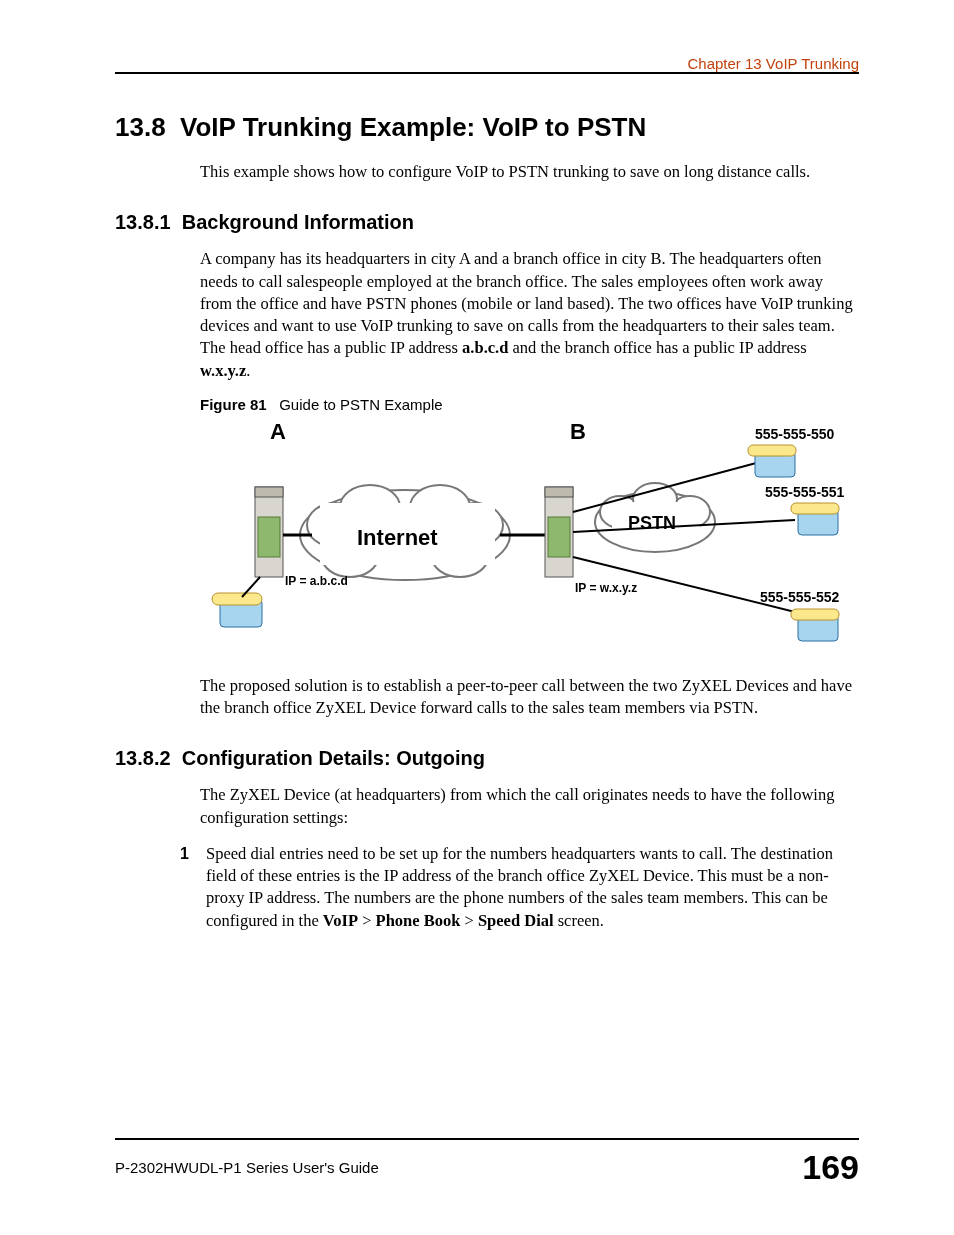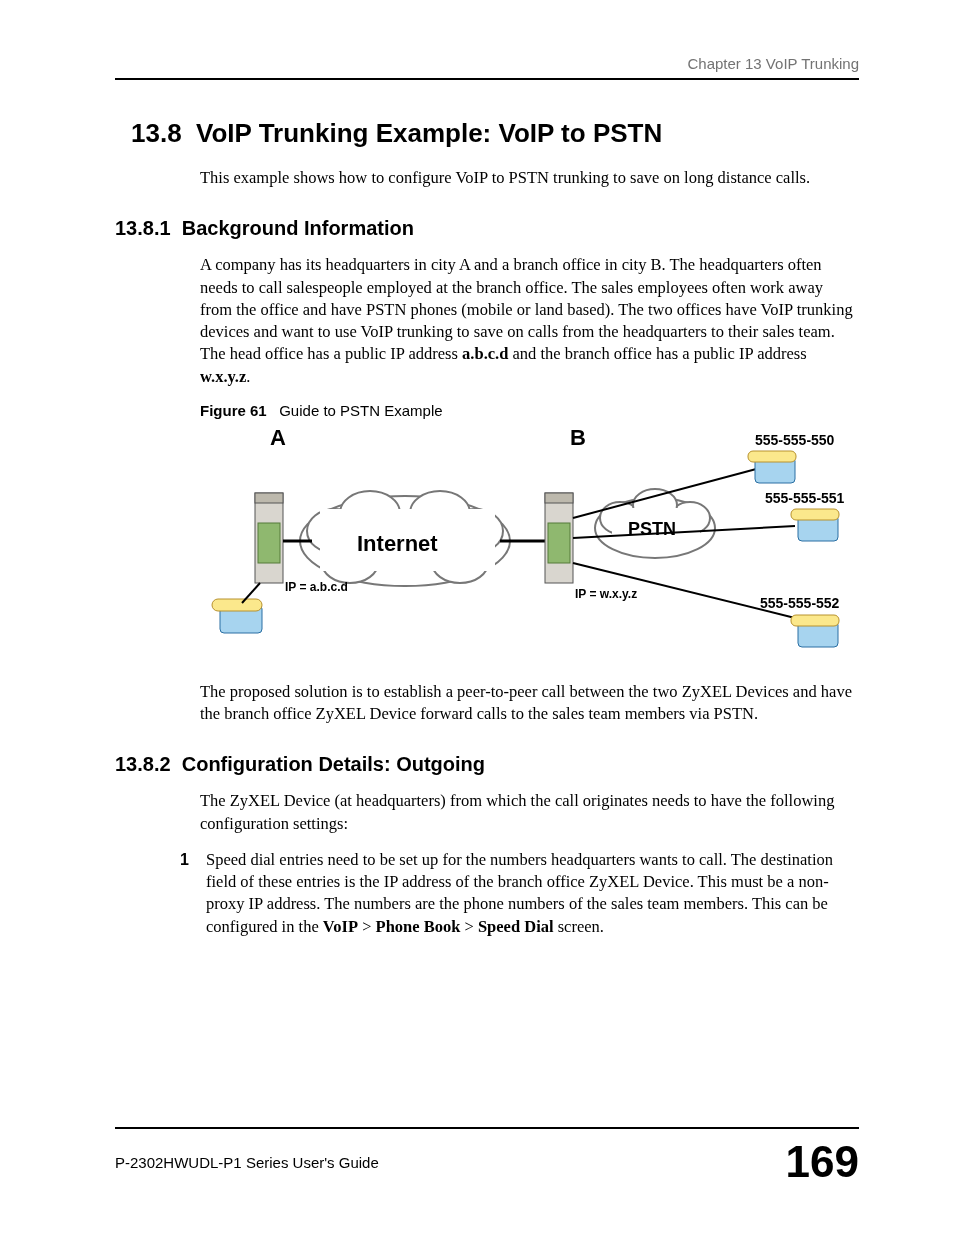--- a/index.html
+++ b/index.html
@@ -14,32 +14,31 @@
     box-sizing: border-box;
   }
   .page {
     padding: 55px 95px 0 115px;
     box-sizing: border-box;
   }
   .running-head {
     text-align: right;
     font-size: 15px;
     font-family: Arial, Helvetica, sans-serif;
-    color: #737373;
-    margin-bottom: 6px;
+    color: #c2410c;
   }
   .rule-top {
     border-top: 2px solid #000;
     margin-bottom: 38px;
   }
   h1.section {
     font-family: Arial, Helvetica, sans-serif;
     font-weight: bold;
     font-size: 26px;
-    margin: 0 0 18px 16px;
+    margin: 0 0 18px 0;
   }
   h2.subsection {
     font-family: Arial, Helvetica, sans-serif;
     font-weight: bold;
     font-size: 20px;
     margin: 28px 0 14px 0;
   }
   .body-block {
     margin-left: 85px;
     font-size: 16.5px;
@@ -92,21 +91,21 @@
     display: flex;
     justify-content: space-between;
     align-items: center;
   }
   .footer-left {
     font-family: Arial, Helvetica, sans-serif;
     font-size: 15px;
   }
   .footer-right {
     font-family: Arial, Helvetica, sans-serif;
-    font-size: 44px;
+    font-size: 34px;
     font-weight: bold;
   }
 </style>
 </head>
 <body>
 
 <div class="page">
   <div class="running-head">Chapter 13 VoIP Trunking</div>
   <div class="rule-top"></div>
 
@@ -123,21 +122,21 @@
   </h2>
 
   <div class="body-block">
     <p>
       <span>A company has its headquarters in city A and a branch office in city B. The headquarters often needs to call salespeople employed at the branch office. The sales employees often work away from the office and have PSTN phones (mobile or land based). The two offices have VoIP trunking devices and want to use VoIP trunking to save on calls from the headquarters to their sales team. The head office has a public IP address </span><b>a.b.c.d</b><span> and the branch office has a public IP address </span><b>w.x.y.z</b><span>.</span>
     </p>
   </div>
 
   <div class="figure-wrap">
     <div class="fig-caption">
-      <b>Figure 61</b>&nbsp;&nbsp;&nbsp;<span>Guide to PSTN Example</span>
+      <b>Figure 81</b>&nbsp;&nbsp;&nbsp;<span>Guide to PSTN Example</span>
     </div>
 
     <svg class="figure" width="660" height="240" viewBox="0 0 660 240">
 
       <text x="70" y="22" font-family="Arial" font-weight="bold" font-size="22">A</text>
 
       <text x="370" y="22" font-family="Arial" font-weight="bold" font-size="22">B</text>
 
       <g>
         <rect x="55" y="70" width="28" height="90" fill="#d9d6cf" stroke="#555"></rect>

